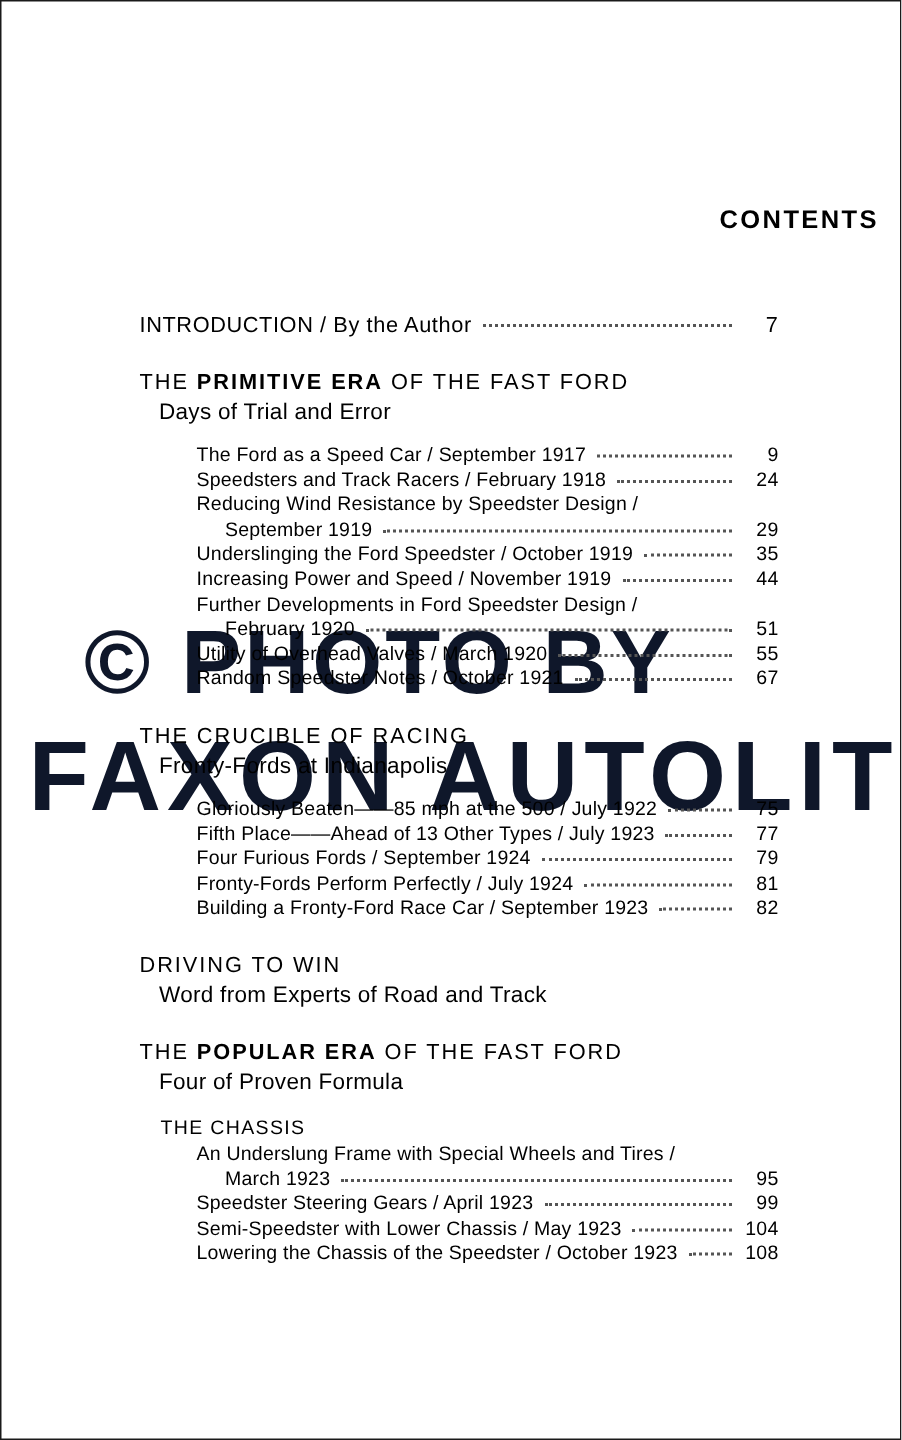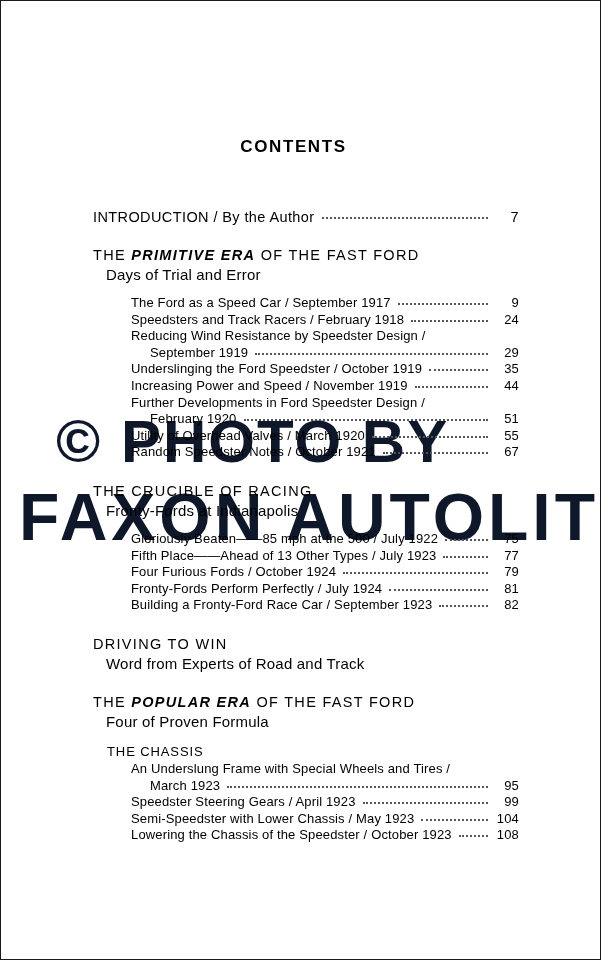--- a/index.html
+++ b/index.html
@@ -50,21 +50,21 @@
   }
 
   
   .content {
     position: relative;
     z-index: 10;
     padding: 0;
   }
 
   .toc-title {
-    text-align: center;
+    text-align: right;
     font-size: 17px;
     font-weight: bold;
     letter-spacing: 1.6px;
     margin: 0;
     padding-top: 136px;
     padding-right: 14px;
   }
 
   .body-block {
     margin-top: 36px;
@@ -100,21 +100,20 @@
   
   .section { margin-top: 22px; }
   .section-head {
     font-size: 14.5px;
     font-weight: normal;
     letter-spacing: 1.3px;
     white-space: nowrap;
     margin: 0;
   }
   .section-head .ital {
-    font-style: italic;
     font-weight: bold;
   }
   .section-sub {
     font-size: 15px;
     margin: 3px 0 0 13px;
     letter-spacing: 0.2px;
   }
   .sub-head {
     font-size: 13px;
     letter-spacing: 0.9px;
@@ -253,21 +252,21 @@
               </div>
               <div class="entry">
                 <div class="entry-line">
                   <span class="txt">Fifth Place——Ahead of 13 Other Types / July 1923</span>
                   <span class="leader"></span>
                   <span class="pg">77</span>
                 </div>
               </div>
               <div class="entry">
                 <div class="entry-line">
-                  <span class="txt">Four Furious Fords / October 1924</span>
+                  <span class="txt">Four Furious Fords / September 1924</span>
                   <span class="leader"></span>
                   <span class="pg">79</span>
                 </div>
               </div>
               <div class="entry">
                 <div class="entry-line">
                   <span class="txt">Fronty-Fords Perform Perfectly / July 1924</span>
                   <span class="leader"></span>
                   <span class="pg">81</span>
                 </div>

